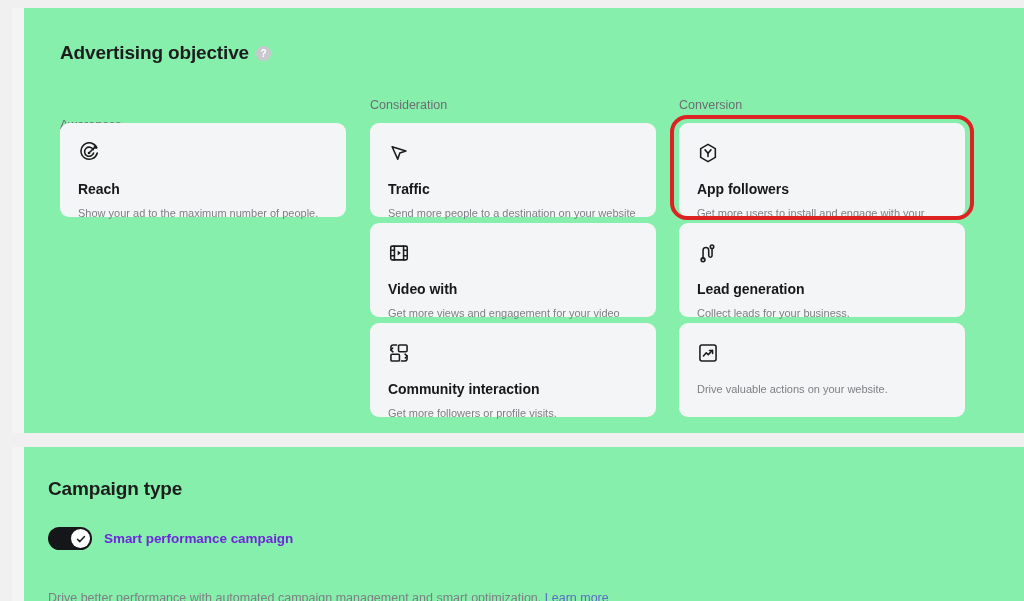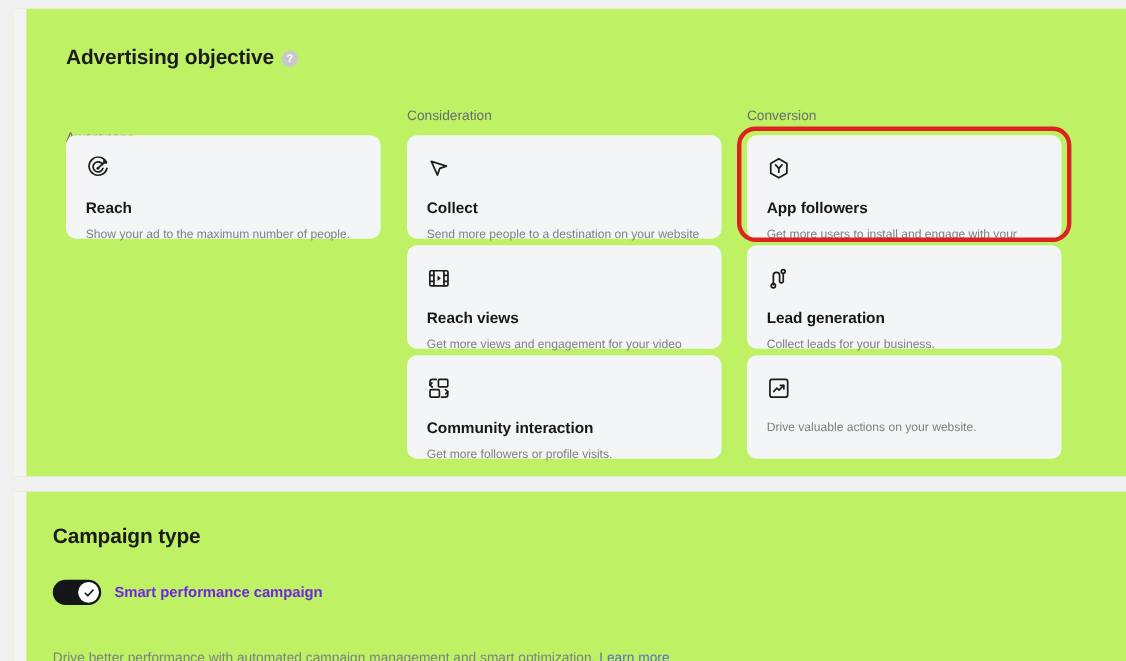--- a/index.html
+++ b/index.html
@@ -19,21 +19,21 @@
   
   #page-root {
     position: absolute;
     inset: 0;
     background: #f0f0f1;
   }
   .panel {
     position: absolute;
     left: 12px;
     right: 0;
-    background: #bef264;
+    background: #86efac;
   }
   #objective-panel {
     top: 8px;
     height: 425px;
   }
   #campaign-panel {
     top: 447px;
     bottom: 0;
   }
   .panel-edge-left {
@@ -235,38 +235,38 @@
     </div>
 
     <div class="obj-card" id="card-traffic">
       <div class="card-inner">
         <span class="card-icon">
           <svg viewBox="0 0 24 24" fill="none" stroke="currentColor" stroke-width="1.7" stroke-linecap="round" stroke-linejoin="round">
             <path d="M4.5 5.2l15 4.6-6.6 2.3-2.3 6.6z"></path>
           </svg>
         </span>
         <div class="card-text">
-          <div class="card-title">Collect</div>
+          <div class="card-title">Traffic</div>
           <div class="card-desc">Send more people to a destination on your website or app.</div>
         </div>
       </div>
     </div>
 
     <div class="obj-card" id="card-video">
       <div class="card-inner">
         <span class="card-icon">
           <svg viewBox="0 0 24 24" fill="none" stroke="currentColor" stroke-width="1.7" stroke-linecap="round" stroke-linejoin="round">
             <rect x="3" y="4.5" width="18" height="15" rx="1.4"></rect>
             <path d="M7 4.5v15M17 4.5v15"></path>
             <path d="M4 9h3M4 15h3M17 9h3M17 15h3"></path>
             <path d="M10.6 9.3l3.4 2.7-3.4 2.7z" fill="currentColor" stroke="none"></path>
           </svg>
         </span>
         <div class="card-text">
-          <div class="card-title">Reach views</div>
+          <div class="card-title">Video with</div>
           <div class="card-desc">Get more views and engagement for your video ads.</div>
         </div>
       </div>
     </div>
 
     <div class="obj-card" id="card-community">
       <div class="card-inner">
         <span class="card-icon">
           <svg viewBox="0 0 24 24" fill="none" stroke="currentColor" stroke-width="1.7" stroke-linecap="round" stroke-linejoin="round">
             <rect x="11.5" y="3.2" width="9.3" height="7.4" rx="1.2"></rect>

